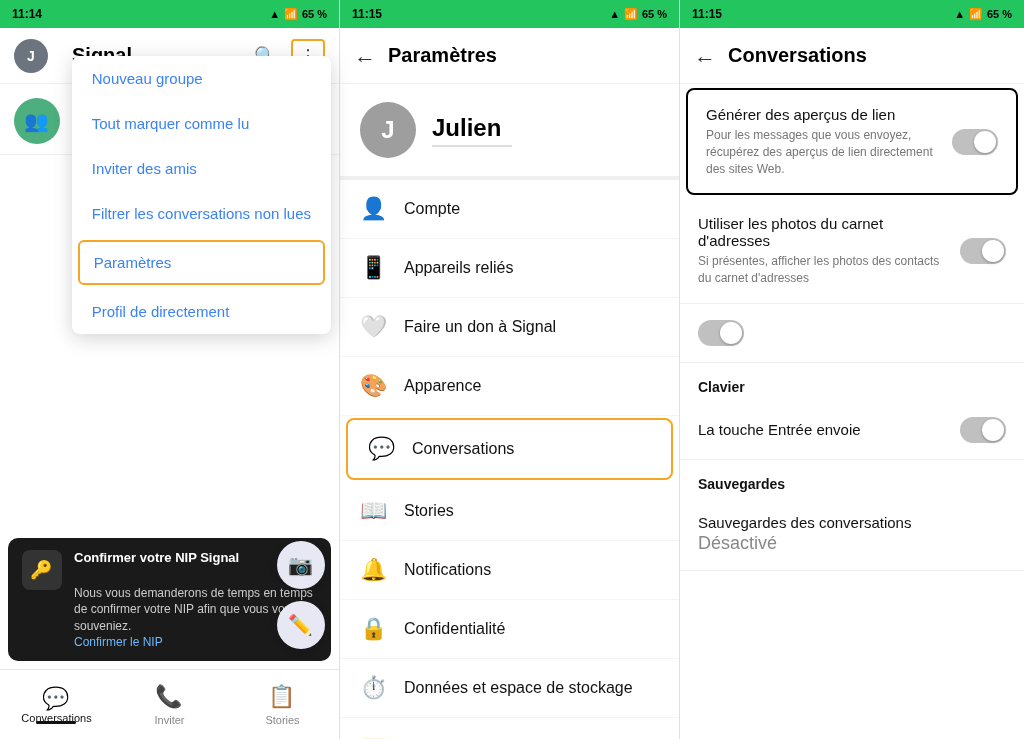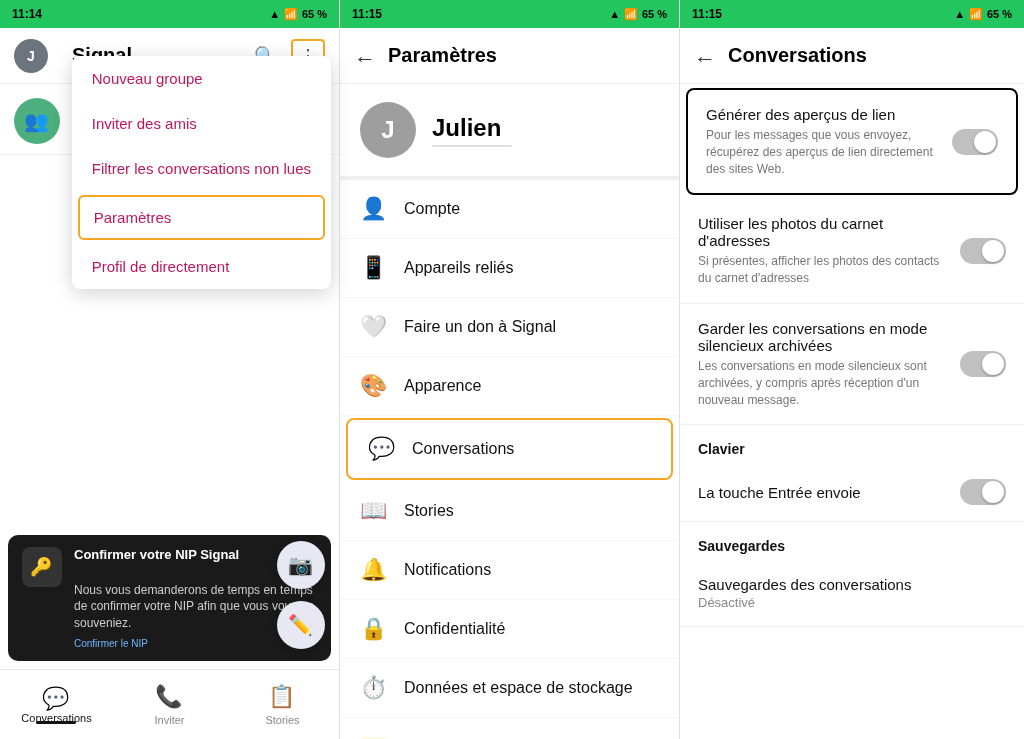--- a/index.html
+++ b/index.html
@@ -96,21 +96,21 @@
       border-radius: 8px;
       box-shadow: 0 4px 20px rgba(0,0,0,0.18);
       z-index: 100;
       min-width: 220px;
       overflow: hidden;
     }
     .dropdown-item {
       padding: 14px 20px;
       font-size: 15px;
       cursor: pointer;
-      color: #be185d;
+      color: #3b82f6;
     }
     .dropdown-item.highlighted {
       border: 2px solid #f5a623;
       border-radius: 6px;
       margin: 4px 6px;
       padding: 12px 14px;
     }
 
     
     .conv-item {
@@ -153,21 +153,21 @@
       background: #333;
       border-radius: 8px;
       display: flex;
       align-items: center;
       justify-content: center;
       font-size: 18px;
       flex-shrink: 0;
     }
     .notif-title { font-size: 13px; font-weight: 700; margin-bottom: 20px; }
     .notif-text { font-size: 12px; color: #ccc; line-height: 1.4; }
-    .notif-link { font-size: 10px; color: #6cb8ff; margin-top: 6px; cursor: pointer; }
+    .notif-link { font-size: 12px; color: #6cb8ff; margin-top: 0; cursor: pointer; }
 
     
     .bottom-nav {
       display: flex;
       height: 70px;
       border-top: 1px solid #e8e8e8;
       background: #fff;
     }
     .nav-item {
       flex: 1;
@@ -315,21 +315,21 @@
       box-shadow: 0 1px 3px rgba(0,0,0,0.3);
     }
 
     .section-header {
       padding: 16px 18px 6px;
       font-size: 14px;
       font-weight: 700;
       color: #111;
     }
 
-    .setting-sub { font-size: 13px; color: #888; margin-top: 2px; }
+    .setting-sub { font-size: 18px; color: #888; margin-top: 2px; }
   </style>
 </head>
 <body>
 
 <div class="panel panel-left">
 
   <div class="status-bar">
     <span>11:14</span>
     <div class="icons">
       <span>▲</span>
@@ -342,20 +342,21 @@
     <div class="avatar-small">J</div>
     <span class="app-header title" style="font-size:20px;font-weight:700;flex:1;">Signal</span>
     <div class="header-icons">
       <div class="icon-btn">🔍</div>
       <div class="icon-btn outlined">⋮</div>
     </div>
   </div>
 
   <div class="dropdown-menu">
     <div class="dropdown-item">Nouveau groupe</div>
+    <div class="dropdown-item">Tout marquer comme lu</div>
     <div class="dropdown-item">Inviter des amis</div>
     <div class="dropdown-item">Filtrer les conversations non lues</div>
     <div class="dropdown-item highlighted">Paramètres</div>
     <div class="dropdown-item">Profil de directement</div>
   </div>
 
   <div class="conv-item" style="margin-top: 4px;">
     <div class="conv-avatar">👥</div>
     <div class="conv-info">
       <div class="conv-name">test</div>
@@ -494,24 +495,20 @@
 
     <div class="setting-row">
       <div class="setting-text">
         <div class="setting-title">Utiliser les photos du carnet d'adresses</div>
         <div class="setting-desc">Si présentes, afficher les photos des contacts du carnet d'adresses</div>
       </div>
       <div class="toggle"></div>
     </div>
 
     <div class="setting-row">
-      <div class="setting-text">
-        <div class="setting-title">Garder les conversations en mode silencieux archivées</div>
-        <div class="setting-desc">Les conversations en mode silencieux sont archivées, y compris après réception d'un nouveau message.</div>
-      </div>
       <div class="toggle"></div>
     </div>
 
     <div class="section-header">Clavier</div>
 
 
     <div class="setting-row">
       <div class="setting-text">
         <div class="setting-title">La touche Entrée envoie</div>
       </div>

